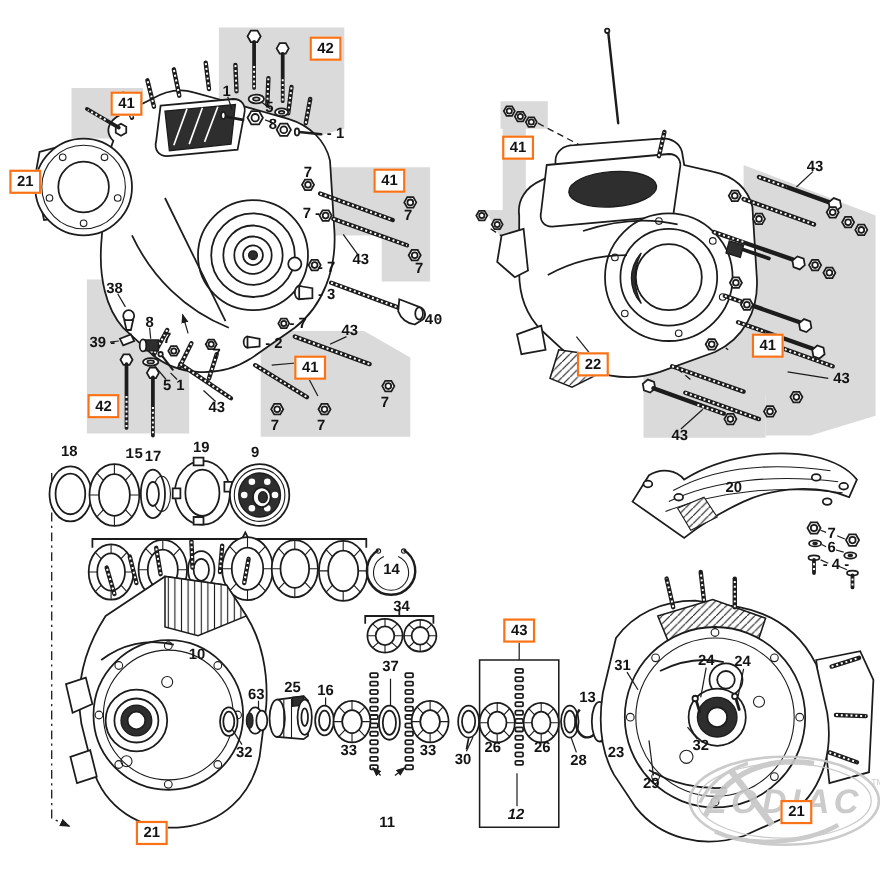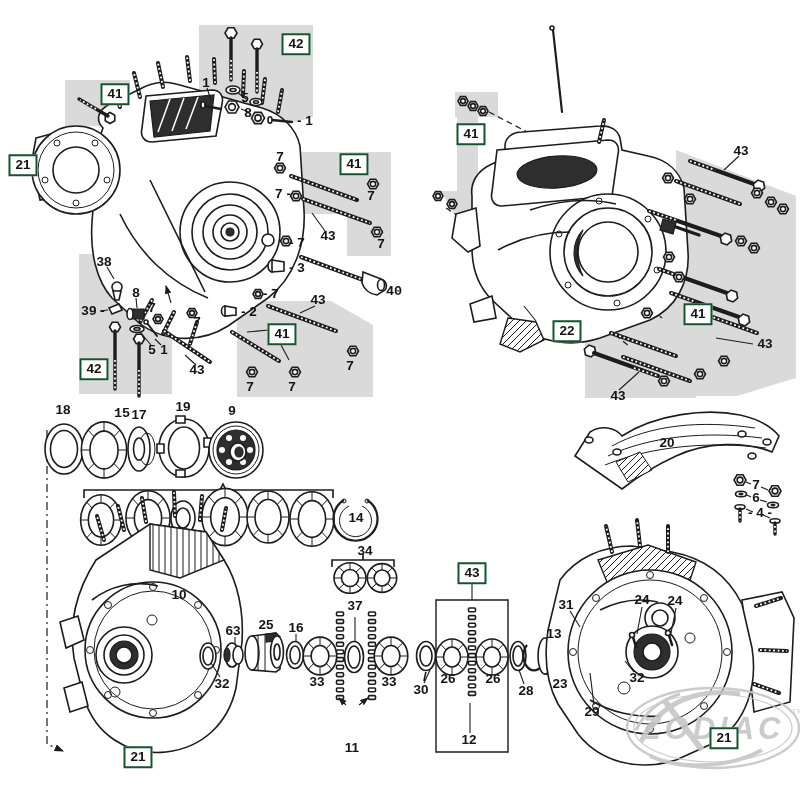--- a/index.html
+++ b/index.html
@@ -17,21 +17,21 @@
   .stud{fill:none;stroke:var(--line,#1c1c1c);stroke-width:4;stroke-linecap:round;}
   .shaft{fill:none;stroke:var(--line,#1c1c1c);stroke-width:3.4;stroke-linecap:round;}
   .thr{fill:none;stroke:#fff;stroke-width:1.8;stroke-dasharray:1.8 2.6;}
   .wm{stroke:var(--wm,#c6c6c6);fill:none;}
   .wmt{fill:var(--wm,#c6c6c6);font-family:"Liberation Sans",sans-serif;font-style:italic;
        font-weight:bold;font-size:31px;letter-spacing:4px;}
   .wmtm{fill:var(--wm,#c6c6c6);font-family:"Liberation Sans",sans-serif;font-size:8px;}
   #labels{position:absolute;left:0;top:0;width:800px;height:800px;}
   .lbl{position:absolute;transform:translate(-50%,-50%);font-weight:bold;font-size:13.5px;
        color:#141414;white-space:nowrap;line-height:1;}
-  .lbl.boxed{border:2px solid #14532d;background:#fff;padding:2px 5px 2px 5px;}
+  .lbl.boxed{border:2px solid #f97316;background:#fff;padding:2px 5px 2px 5px;}
 </style>
 </head>
 <body>
 
 <div class="canvas">
 <svg width="800" height="800" viewBox="0 0 800 800">
   <defs>
     <marker id="ah" markerWidth="9" markerHeight="8" refX="7" refY="3" orient="auto">
       <path d="M0,0 L8,3 L0,6 Z" fill="#1c1c1c"></path>
     </marker>
@@ -550,21 +550,21 @@
       <span class="lbl" style="left: 197px; top: 370px;">43</span>
       <span class="lbl" style="left: 271px; top: 294px;">- 7</span>
       <span class="lbl" style="left: 249px; top: 312px;">- 2</span>
       <span class="lbl" style="left: 318px; top: 300px;">43</span>
       <span class="lbl boxed" style="left: 282px; top: 334px;">41</span>
       <span class="lbl" style="left: 350px; top: 366px;">7</span>
       <span class="lbl" style="left: 250px; top: 387px;">7</span>
       <span class="lbl" style="left: 292px; top: 387px;">7</span>
       <span class="lbl boxed" style="left: 471px; top: 134px;">41</span>
       <span class="lbl" style="left: 741px; top: 151px;">43</span>
-      <span class="lbl boxed" style="left: 567px; top: 331px;">22</span>
+      <span class="lbl boxed" style="left: 539px; top: 331px;">22</span>
       <span class="lbl boxed" style="left: 698px; top: 314px;">41</span>
       <span class="lbl" style="left: 765px; top: 344px;">43</span>
       <span class="lbl" style="left: 618px; top: 396px;">43</span>
       <span class="lbl" style="left: 63px; top: 410px;">18</span>
       <span class="lbl" style="left: 122px; top: 414px; font-family: Liberation Mono, monospace;">15</span>
       <span class="lbl" style="left: 139px; top: 415px;">17</span>
       <span class="lbl" style="left: 183px; top: 407px;">19</span>
       <span class="lbl" style="left: 232px; top: 411px;">9</span>
       <span class="lbl" style="left: 179px; top: 548px; margin-top: 47px;">10</span>
       <span class="lbl" style="left: 356px; top: 518px;">14</span>
@@ -577,26 +577,26 @@
       <span class="lbl" style="left: 317px; top: 682px;">33</span>
       <span class="lbl" style="left: 389px; top: 682px;">33</span>
       <span class="lbl" style="left: 352px; top: 712px; margin-top: 36px;">11</span>
       <span class="lbl boxed" style="left: 138px; top: 757px;">21</span>
       <span class="lbl" style="left: 667px; top: 443px;">20</span>
       <span class="lbl" style="left: 756px; top: 485px;">7</span>
       <span class="lbl" style="left: 756px; top: 498px;">6</span>
       <span class="lbl" style="left: 760px; top: 513px;">- 4 -</span>
       <span class="lbl boxed" style="left: 472px; top: 573px;">43</span>
       <span class="lbl" style="left: 566px; top: 605px;">31</span>
-      <span class="lbl" style="left: 534px; top: 634px; margin-left: 20px;">13</span>
+      <span class="lbl" style="left: 534px; top: 634px;">13</span>
       <span class="lbl" style="left: 448px; top: 679px;">26</span>
       <span class="lbl" style="left: 493px; top: 679px;">26</span>
       <span class="lbl" style="left: 526px; top: 691px;">28</span>
       <span class="lbl" style="left: 560px; top: 684px;">23</span>
-      <span class="lbl" style="left: 469px; top: 740px;">12</span>
+      <span class="lbl" style="left: 469px; top: 740px; font-style: italic;">12</span>
       <span class="lbl" style="left: 592px; top: 712px;">29</span>
       <span class="lbl" style="left: 642px; top: 600px;">24</span>
       <span class="lbl" style="left: 675px; top: 601px;">24</span>
       <span class="lbl" style="left: 637px; top: 678px;">32</span>
       <span class="lbl" style="left: 421px; top: 690px;">30</span>
       <span class="lbl" style="left: 425px; top: 677px;">/</span>
       <span class="lbl boxed" style="left: 724px; top: 738px;">21</span>
     </div>
 </div>
 

